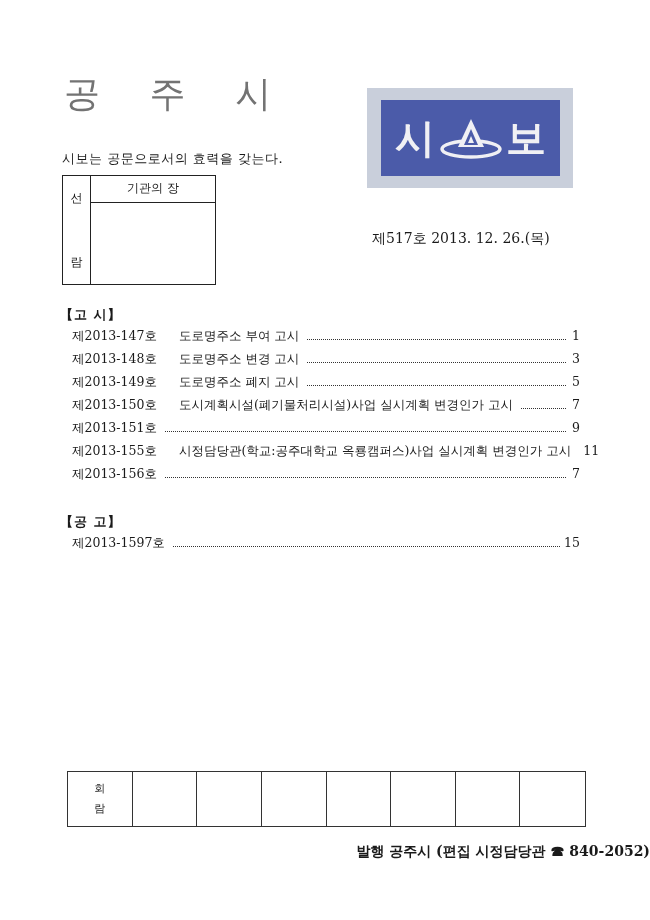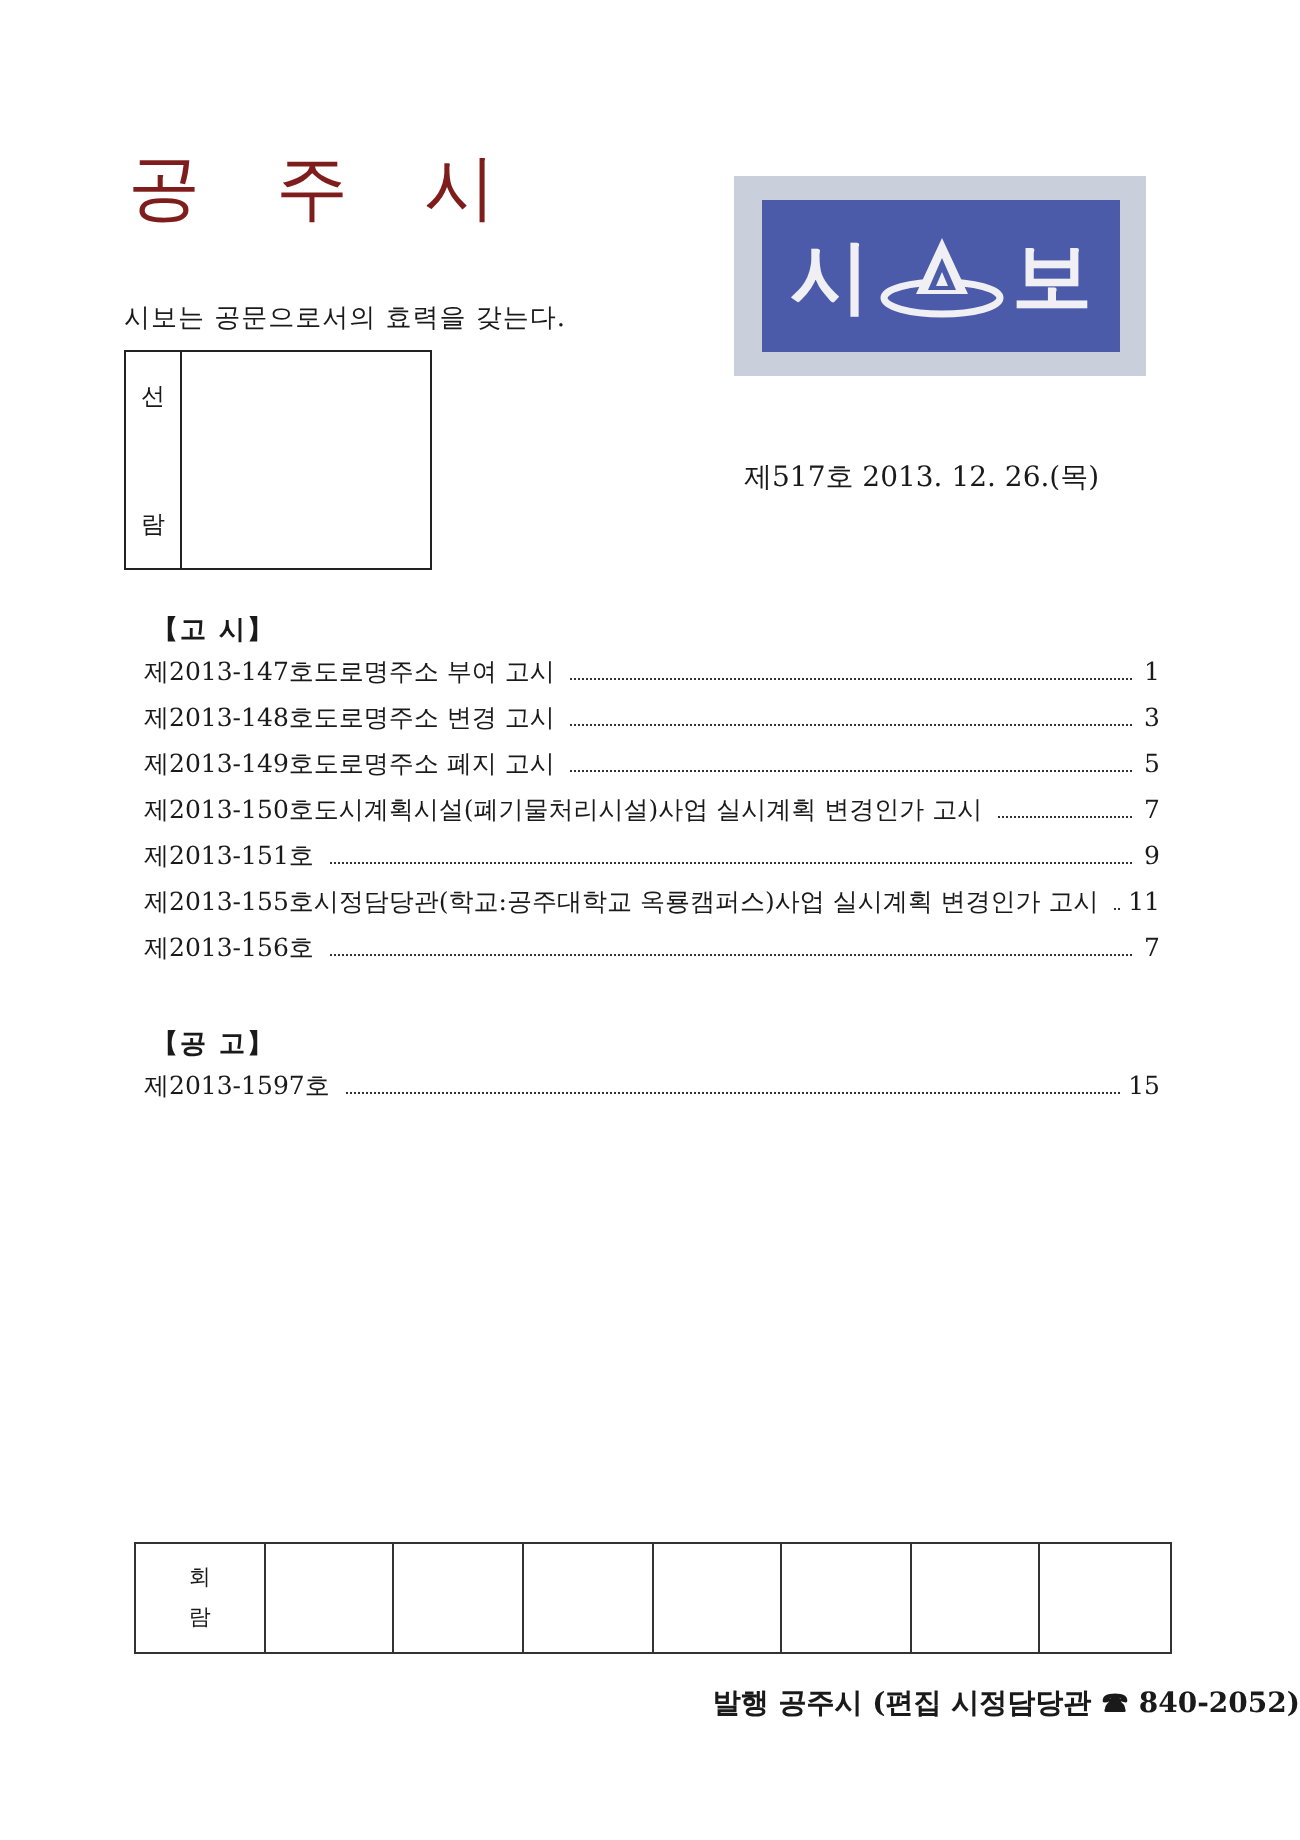--- a/index.html
+++ b/index.html
@@ -1,55 +1,56 @@
 <!DOCTYPE html>
 <html><head>
 <meta charset="utf-8">
 <style>
   html, body { margin: 0; padding: 0; background: #ffffff; }
   body { width: 650px; height: 920px; position: relative; overflow: hidden;
          font-family: "DejaVu Serif", "Liberation Serif", serif; color: #1a1a1a; }
   .abs { position: absolute; }
-  .title { left: 64px; top: 70px; font-family: Liberation Sans, sans-serif; font-size: 36px;
-           letter-spacing: 14px; color: #7f1d1d; }
+  .title { left: 64px; top: 70px; font-family: Liberation Mono, monospace; font-size: 36px;
+           letter-spacing: 14px; color: #737373; }
   .tagline { left: 62px; top: 150px; font-size: 13px; letter-spacing: 0.5px; }
   .sun-box { left: 62px; top: 175px; width: 152px; height: 108px; border: 1.5px solid #222; }
   .sun-left { position: absolute; left: 0; top: 0; width: 27px; height: 100%; border-right: 1.5px solid #222; }
   .sun-left span { position: absolute; left: 0; width: 27px; text-align: center; font-size: 12px; }
   .sun-head { position: absolute; left: 28px; right: 0; top: 0; height: 26px; border-bottom: 1.5px solid #222;
               text-align: center; font-size: 12px; line-height: 24px; }
   .logo-outer { left: 367px; top: 88px; width: 206px; height: 100px; background: #c9cfdb; }
   .logo-inner { position: absolute; left: 14px; top: 12px; width: 179px; height: 76px; background: #4b5ba9;
                 display: flex; align-items: center; justify-content: space-between; padding: 0 14px; box-sizing: border-box; }
   .logo-text { color: #f0f0f4; font-family: "DejaVu Sans", sans-serif; font-weight: bold; font-size: 40px; }
   .issue { left: 372px; top: 230px; font-size: 14px; }
-  .section { left: 60px; font-size: 13px; font-weight: bold; letter-spacing: 1px; margin-left: 16px; }
+  .section { left: 60px; font-size: 13px; font-weight: bold; letter-spacing: 1px; }
   .toc-row { left: 60px; width: 520px; display: flex; align-items: baseline; font-size: 12.5px; height: 22px; }
   .toc-num { white-space: nowrap; margin-left: 12px; }
-  .toc-title { white-space: nowrap; margin-left: 0; }
+  .toc-title { white-space: nowrap; margin-left: 22px; }
   .toc-leader { flex: 1; border-bottom: 1.6px dotted #333; margin: 0 4px 3px 8px; }
   .toc-page { white-space: nowrap; min-width: 10px; text-align: right; }
   .circ { left: 67px; top: 771px; width: 519px; height: 56px; border: 1.5px solid #333;
           display: grid; grid-template-columns: repeat(8, 1fr); box-sizing: border-box; }
   .circ > div { border-right: 1.2px solid #333; position: relative; }
   .circ > div:last-child { border-right: none; }
   .circ-label { position: absolute; left: 0; right: 0; text-align: center; font-size: 11px; }
   .footer { left: 0; width: 650px; top: 843px; text-align: right; font-size: 14px; font-weight: bold; }
 </style>
 </head>
 <body>
 
 <div class="abs title">공 주 시</div>
 <div class="abs tagline">시보는 공문으로서의 효력을 갖는다.</div>
 
 <div class="abs sun-box">
   <div class="sun-left">
     <span style="top:14px">선</span>
     <span style="top:78px">람</span>
   </div>
+  <div class="sun-head">기관의 장</div>
 </div>
 
 <div class="abs logo-outer">
   <div class="logo-inner">
     <span class="logo-text">시</span>
     <svg width="62" height="46" viewBox="0 0 62 46">
       <ellipse cx="31" cy="34" rx="29" ry="8" fill="none" stroke="#f0f0f4" stroke-width="3.5"></ellipse>
       <polygon points="31,4 18,32 44,32" fill="#f0f0f4"></polygon>
       <polygon points="31,14 24,30 38,30" fill="#4b5ba9"></polygon>
       <polygon points="31,21 28,28 34,28" fill="#f0f0f4"></polygon>

